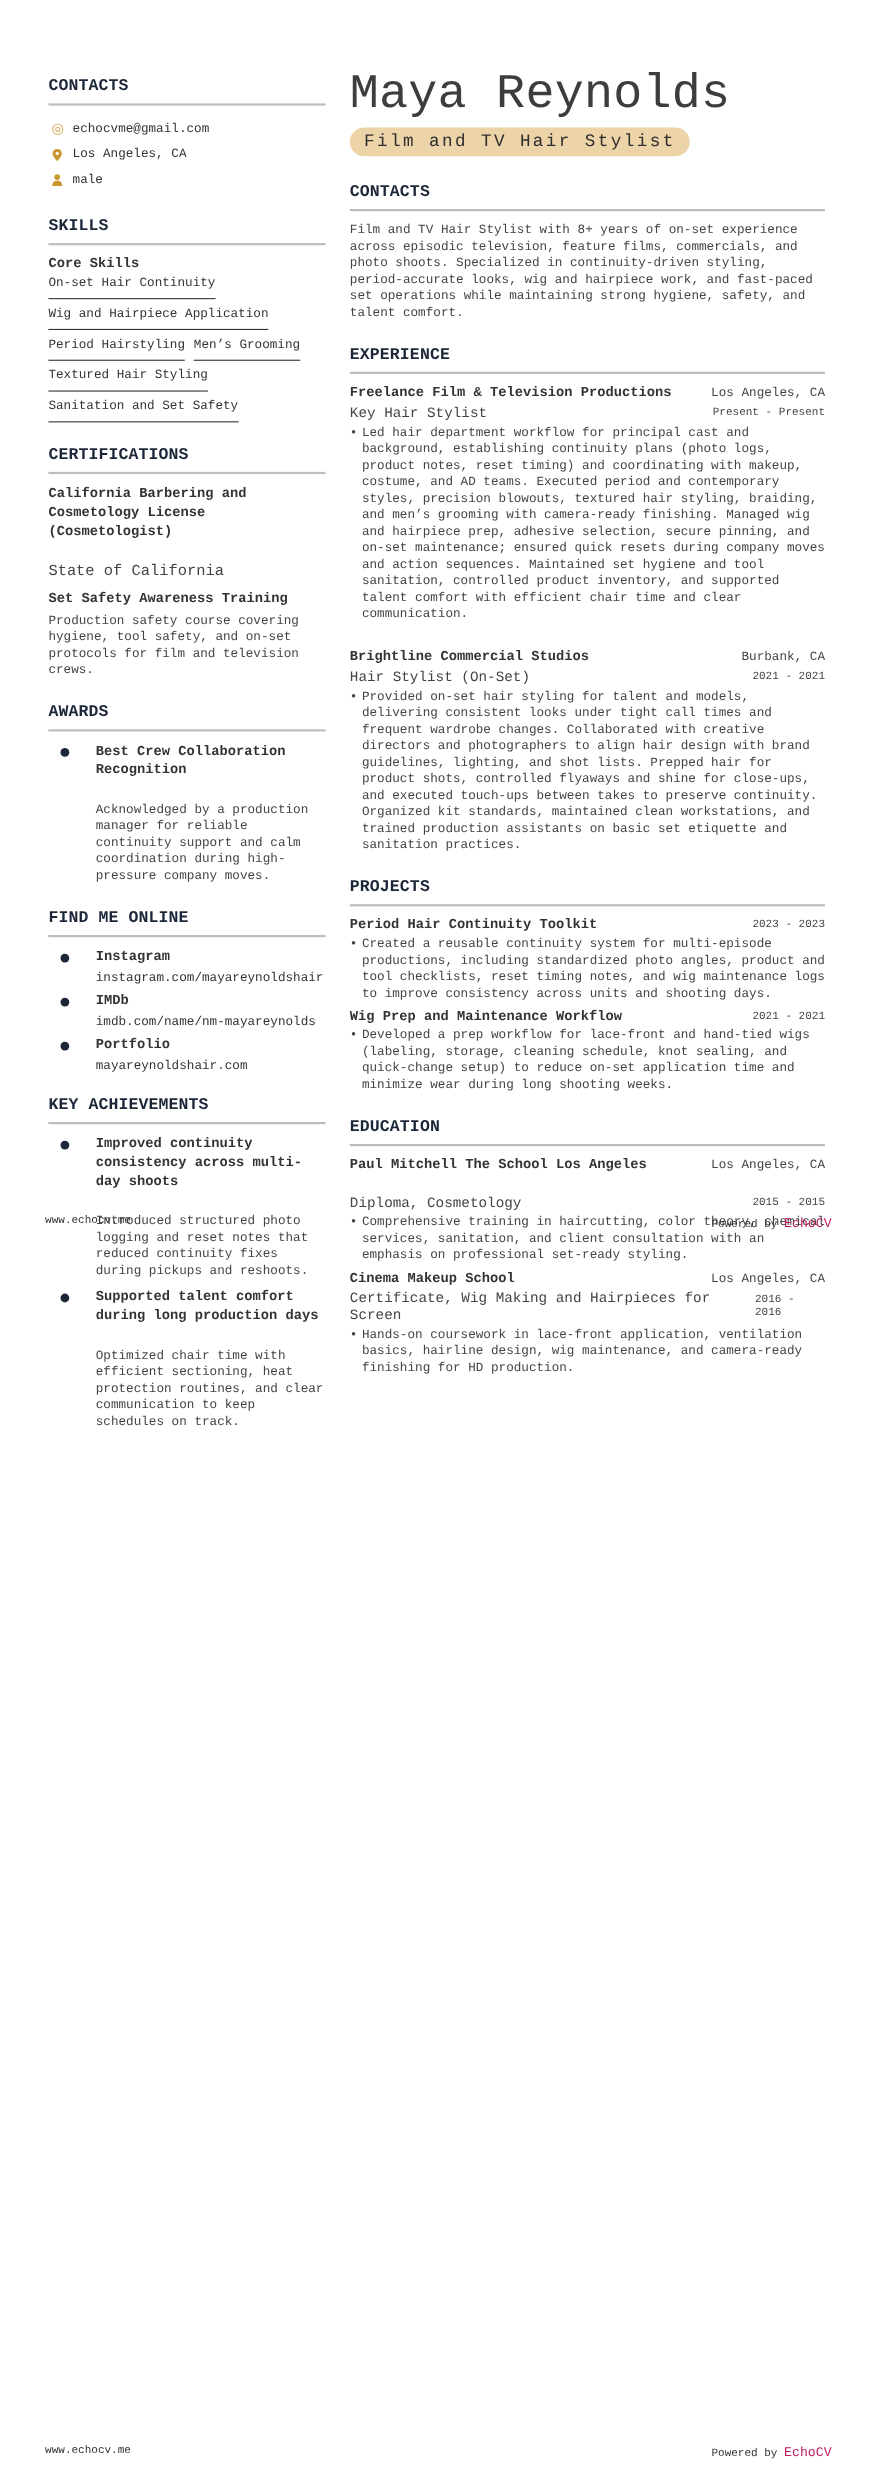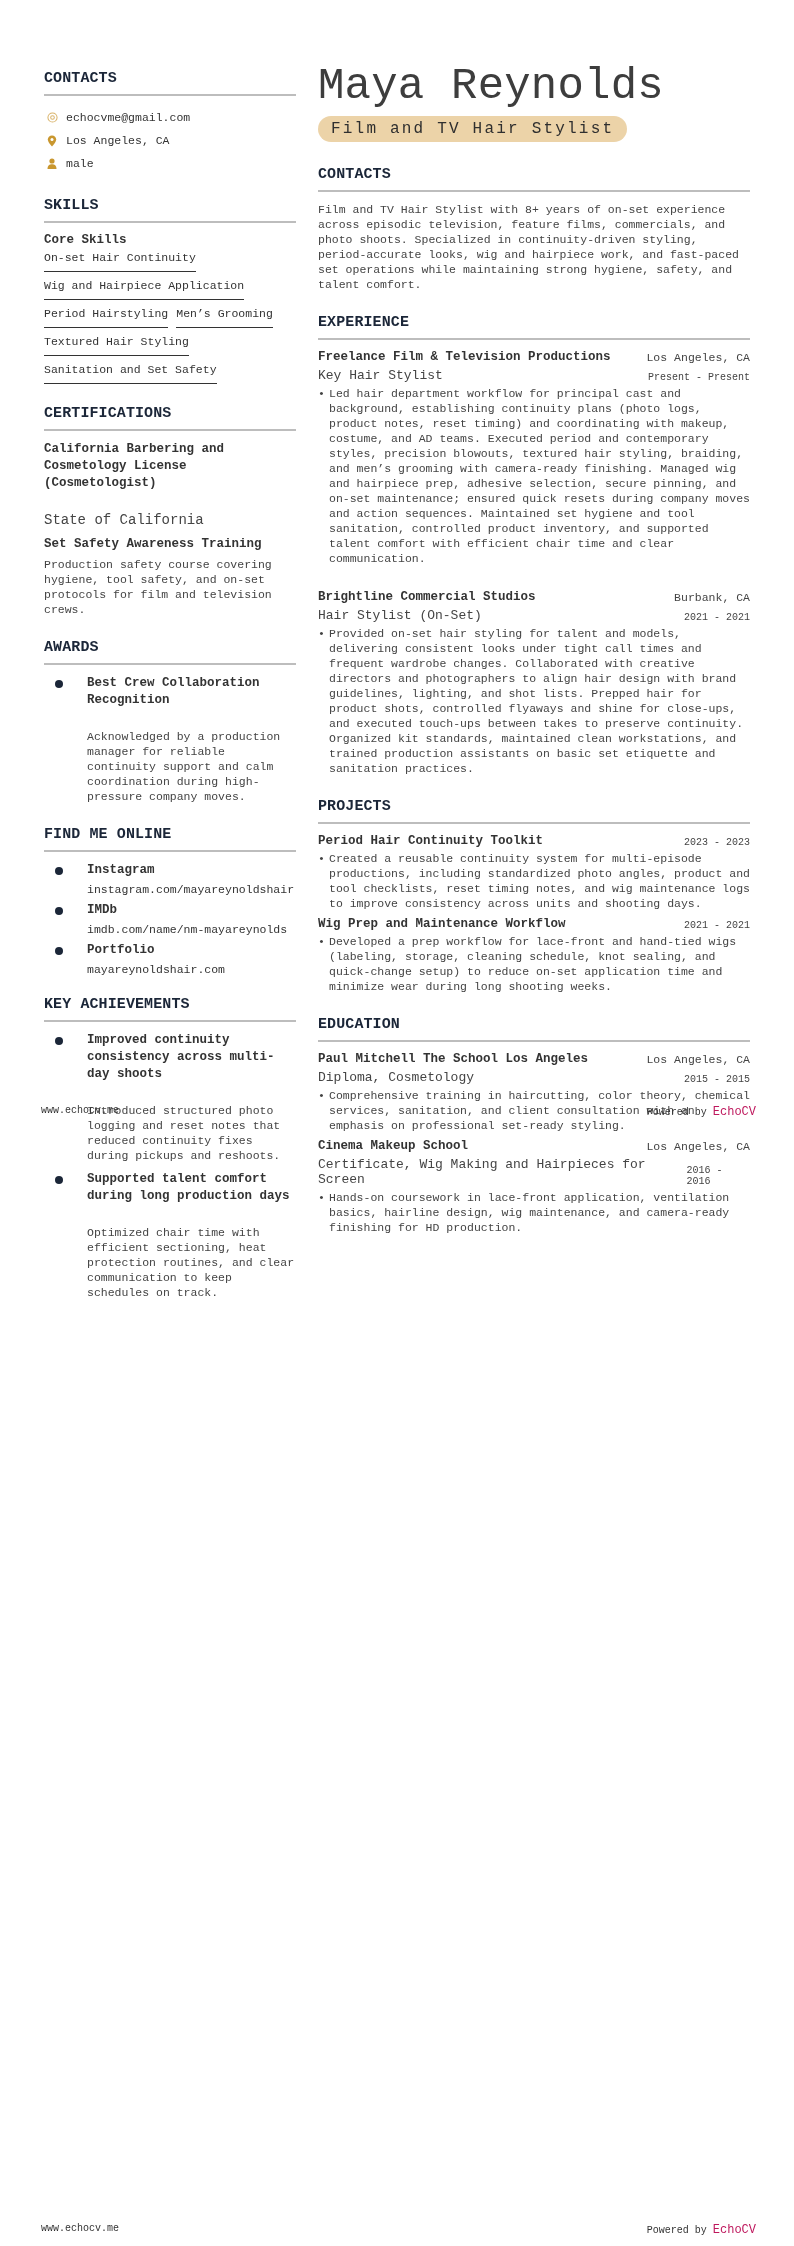--- a/index.html
+++ b/index.html
@@ -30,21 +30,21 @@
   .bul-body { margin-left: 24px; flex: 1; }
   .bul-title { font-size: 12.5px; font-weight: bold; color: #333; line-height: 17px; }
   .bul-desc { font-size: 11.5px; color: #444; line-height: 15px; margin-top: 20px; }
   .bul-link { font-size: 11.5px; color: #333; margin-top: 4px; }
 
   .name { font-size: 44px; color: #3d3d3d; font-weight: normal; line-height: 48px; letter-spacing: 0.2px; }
   .title-badge { display: inline-block; background: #ecd3a8; color: #2f2f2f; font-size: 16px; letter-spacing: 2.2px; padding: 4px 13px; border-radius: 16px; margin-top: 6px; }
 
   .summary { font-size: 11.5px; color: #444; line-height: 15px; }
 
-  .entry-head { display: flex; justify-content: space-between; align-items: flex-end; }
+  .entry-head { display: flex; justify-content: space-between; align-items: center; }
   .entry-org { font-size: 12.5px; font-weight: bold; color: #333; }
   .entry-loc { font-size: 11.5px; color: #444; }
   .entry-role { font-size: 13px; color: #444; }
   .entry-dates { font-size: 10px; color: #444; }
   .entry-bullet { display: flex; font-size: 11.5px; color: #444; line-height: 15px; margin-top: 3px; }
   .entry-bullet .dotc { width: 11px; flex: 0 0 11px; }
 
   .footer { position: absolute; width: 794px; left: 0; display: flex; justify-content: space-between; padding: 0 38px 0 41px; font-size: 10px; color: #333; }
   .footer .brand { font-size: 12px; color: #be185d; }
 </style>
@@ -226,21 +226,21 @@
       </div>
     </section>
 
     <section style="margin-top:22px;">
       <div class="sec-title">EDUCATION</div>
       <div>
         <div class="entry-head">
           <span class="entry-org">Paul Mitchell The School Los Angeles</span>
           <span class="entry-loc">Los Angeles, CA</span>
         </div>
-        <div class="entry-head" style="margin-top:4px;">
+        <div class="entry-head" style="margin-top:20px;">
           <span class="entry-role">Diploma, Cosmetology</span>
           <span class="entry-dates">2015 - 2015</span>
         </div>
         <div class="entry-bullet">
           <span class="dotc">•</span>
           <span>Comprehensive training in haircutting, color theory, chemical services, sanitation, and client consultation with an emphasis on professional set-ready styling.</span>
         </div>
       </div>
       <div style="margin-top:6px;">
         <div class="entry-head">

